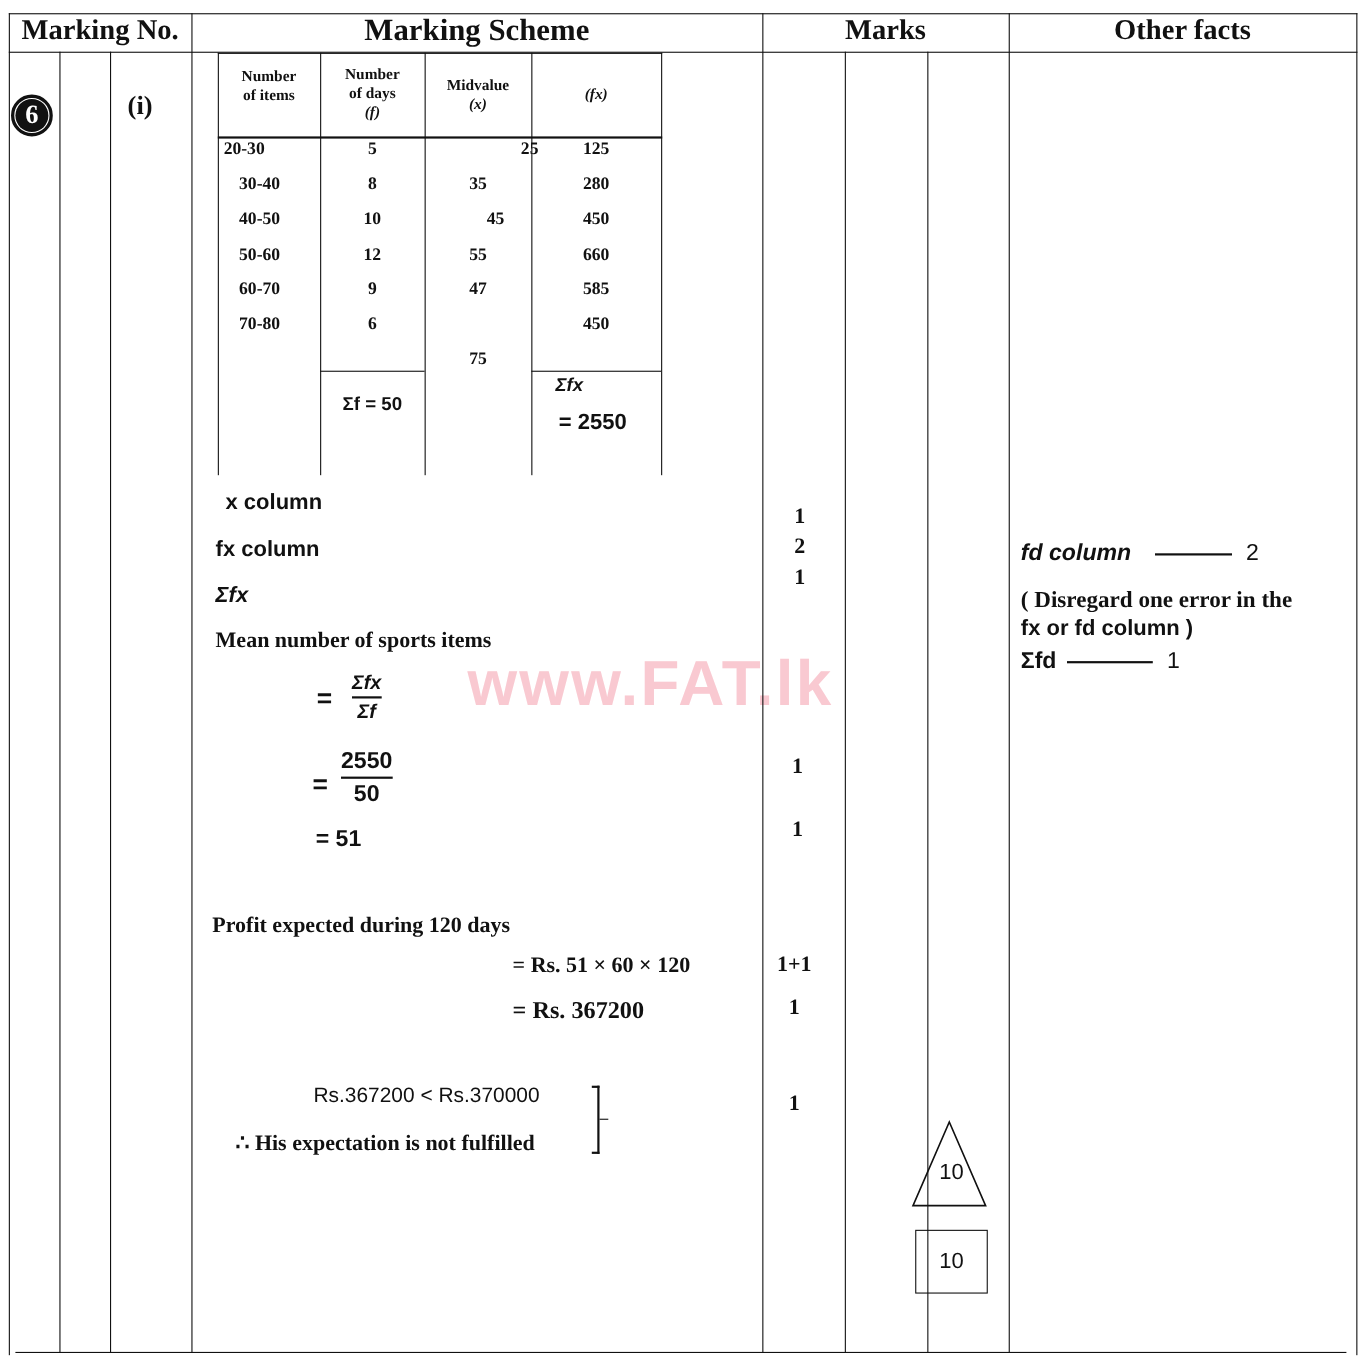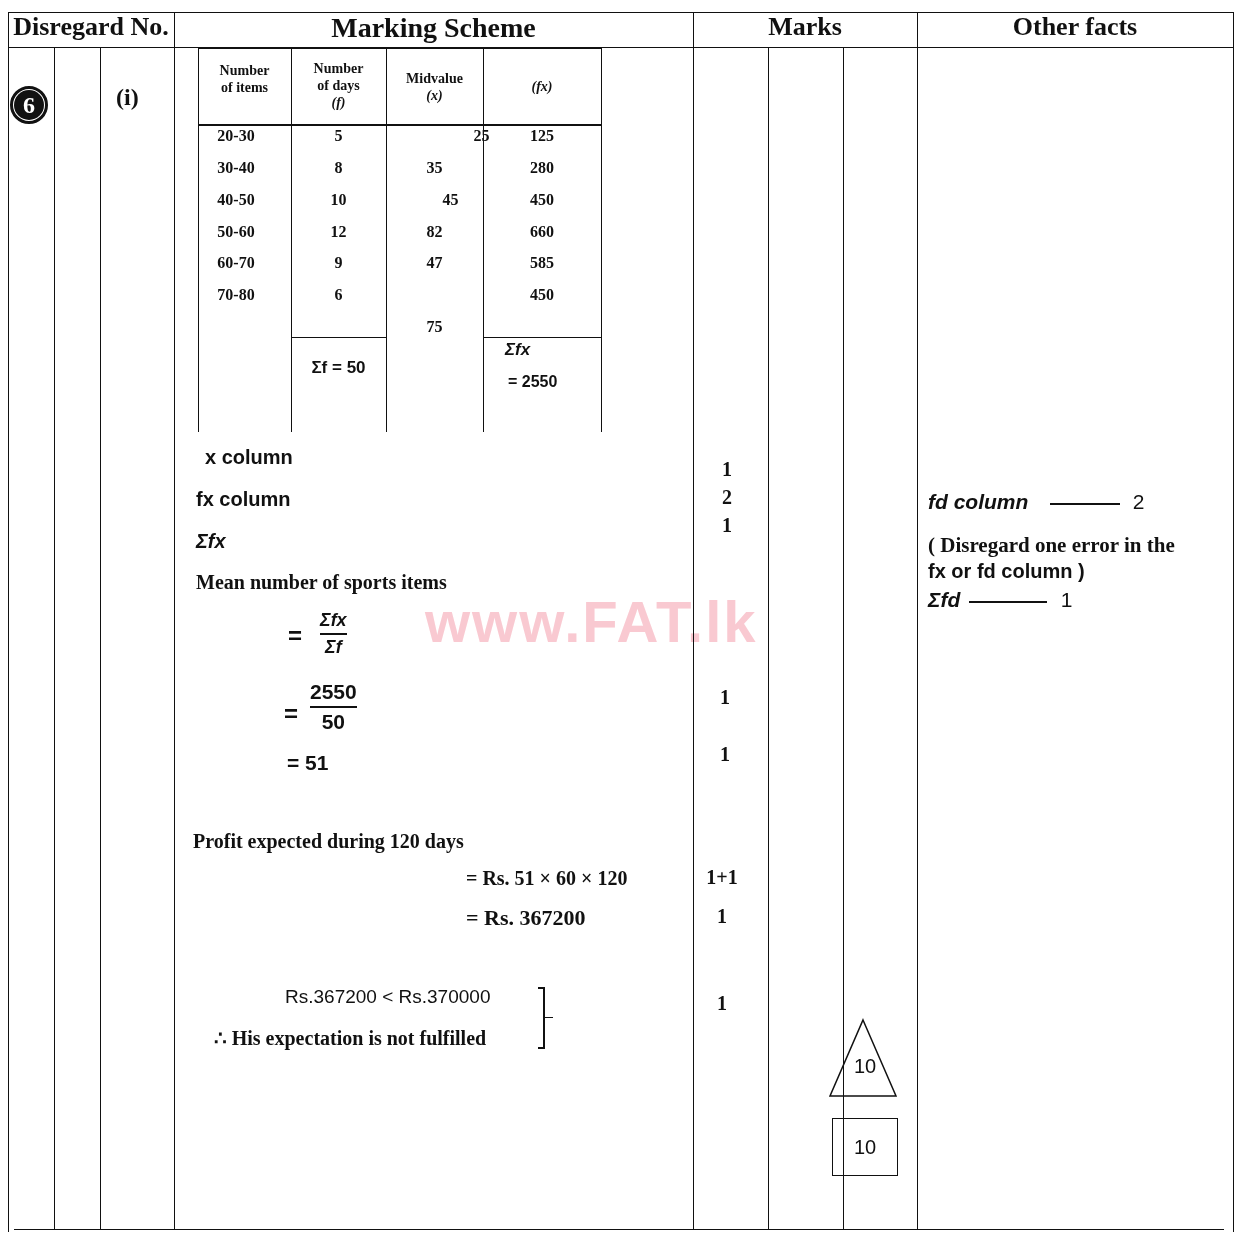--- a/index.html
+++ b/index.html
@@ -40,21 +40,21 @@
 <div class="vline" style="left:8px; top:12px; height:1220px;"></div>
 <div class="vline" style="left:54px; top:47px; height:1183px;"></div>
 <div class="vline" style="left:100px; top:47px; height:1183px;"></div>
 <div class="vline" style="left:174px; top:12px; height:1218px;"></div>
 <div class="vline" style="left:693px; top:12px; height:1218px;"></div>
 <div class="vline" style="left:768px; top:47px; height:1183px;"></div>
 <div class="vline" style="left:843px; top:47px; height:1183px;"></div>
 <div class="vline" style="left:917px; top:12px; height:1218px;"></div>
 <div class="vline" style="left:1233px; top:12px; height:1220px;"></div>
 
-<div class="hdr" style="left:8px; width:166px;">Disregard No.</div>
+<div class="hdr" style="left:8px; width:166px;">Marking No.</div>
 <div class="hdr" style="left:174px; width:519px; font-size:28px;">Marking Scheme</div>
 <div class="hdr" style="left:693px; width:224px;">Marks</div>
 <div class="hdr" style="left:917px; width:316px;">Other facts</div>
 
 <div class="qnum">
   <div class="qnum-inner">6</div>
 </div>
 <div class="part">(i)</div>
 
 <div>
@@ -79,59 +79,59 @@
   </div>
   <div class="tbl-hdr" style="left:386px; top:70px; width:97px;">
     <div>Midvalue</div>
       <div class="mono-i">(x)</div>
   </div>
   <div class="tbl-hdr mono-i" style="left:483px; top:78px; width:118px;">
     <div>(fx)</div>
   </div>
 
   <div>
-    <div class="cell" style="left:198px; top:127px; width:76px;">20-30</div>
+    <div class="cell" style="left:184px; top:127px; width:76px;">20-30</div>
     <div class="cell" style="left:291px; top:127px; width:95px;">5</div>
     <div class="cell" style="left:386px; top:127px; width:97px;margin-left:47px;">25</div>
     <div class="cell" style="left:483px; top:127px; width:118px;">125</div>
   </div>
   <div>
     <div class="cell" style="left:198px; top:159px; width:76px;">30-40</div>
     <div class="cell" style="left:291px; top:159px; width:95px;">8</div>
     <div class="cell" style="left:386px; top:159px; width:97px;">35</div>
     <div class="cell" style="left:483px; top:159px; width:118px;">280</div>
   </div>
   <div>
     <div class="cell" style="left:198px; top:191px; width:76px;">40-50</div>
     <div class="cell" style="left:291px; top:191px; width:95px;">10</div>
     <div class="cell" style="left:386px; top:191px; width:97px;padding-left:32px;">45</div>
     <div class="cell" style="left:483px; top:191px; width:118px;">450</div>
   </div>
   <div>
     <div class="cell" style="left:198px; top:223px; width:76px;">50-60</div>
     <div class="cell" style="left:291px; top:223px; width:95px;">12</div>
-    <div class="cell" style="left:386px; top:223px; width:97px;">82</div>
+    <div class="cell" style="left:386px; top:223px; width:97px;">55</div>
     <div class="cell" style="left:483px; top:223px; width:118px;">660</div>
   </div>
   <div>
     <div class="cell" style="left:198px; top:254px; width:76px;">60-70</div>
     <div class="cell" style="left:291px; top:254px; width:95px;">9</div>
     <div class="cell" style="left:386px; top:254px; width:97px;">47</div>
     <div class="cell" style="left:483px; top:254px; width:118px;">585</div>
   </div>
   <div>
     <div class="cell" style="left:198px; top:286px; width:76px;">70-80</div>
     <div class="cell" style="left:291px; top:286px; width:95px;">6</div>
     <div class="cell" style="left:386px; top:286px; width:97px;margin-top:32px;">75</div>
     <div class="cell" style="left:483px; top:286px; width:118px;">450</div>
   </div>
 
   <div class="cell sans" style="left:291px; top:358px; width:95px; font-size:17px;">Σf = 50</div>
   <div class="cell sans" style="left:505px; top:340px; font-size:17px; text-align:left; font-style:italic;">Σfx</div>
-  <div class="cell sans" style="left:508px; top:373px; font-size:16px; text-align:left;">= 2550</div>
+  <div class="cell sans" style="left:508px; top:373px; font-size:20px; text-align:left;">= 2550</div>
 </div>
 
 <div class="ms-text sans" style="left:205px; top:446px;">x column</div>
 <div class="ms-text sans" style="left:196px; top:488px;">fx column</div>
 <div class="ms-text sans" style="left:196px; top:530px; font-style:italic;">Σfx</div>
 <div class="ms-text" style="left:196px; top:571px;">Mean number of sports items</div>
 
 <div class="ms-text sans" style="left:288px; top:622px; font-size:24px;">=</div>
 <div class="frac sans" style="left:320px; top:610px; font-size:18px; font-style:italic;">
   <span>Σfx</span>
@@ -172,16 +172,16 @@
 <div class="box10">10</div>
 
 <div class="other" style="left:928px; top:490px;">
   <span class="sans" style="font-style:italic;">fd column</span>
   <span class="dash" style="width:70px; margin:0 8px 0 16px;"></span>
   <span class="sans" style="font-weight:normal;">2</span>
 </div>
 <div class="other" style="left:928px; top:533px;">( Disregard one error in the</div>
 <div class="other sans" style="left:928px; top:560px; font-size:20px;">fx or fd column )</div>
 <div class="other" style="left:928px; top:588px;">
-  <span class="sans" style="font-style:italic;text-align:center;">Σfd</span>
+  <span class="sans" style="text-align:center;">Σfd</span>
   <span class="dash" style="width:78px; margin:0 8px 0 4px;"></span>
   <span class="sans" style="font-weight:normal;">1</span>
 </div>
 
 </body></html>

